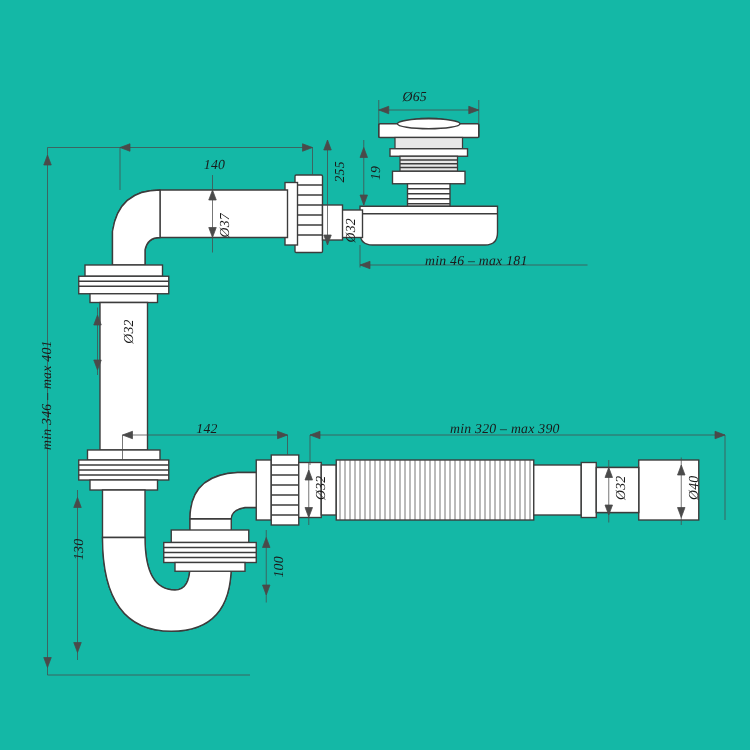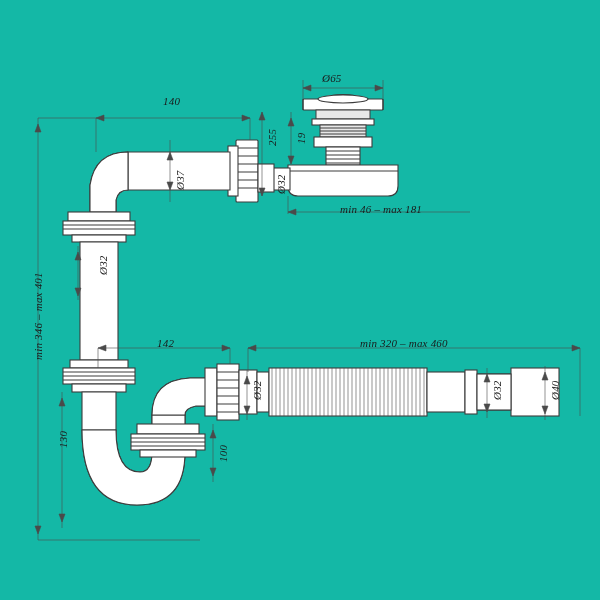--- a/index.html
+++ b/index.html
@@ -211,39 +211,39 @@
       <path d="M213 424 L213 482"></path>
       <polygon class="arrow" points="213,430 210,438 216,438"></polygon>
       <polygon class="arrow" points="213,476 210,468 216,468"></polygon>
 
       <path d="M303 96 L303 99 M383 96 L383 99"></path>
     </g>
   </svg>
 
   <div class="dim-label" style="left:322px; top:72px;">Ø65</div>
 
-  <div class="dim-label" style="left:163px; top:95px;text-align:right;">140</div>
+  <div class="dim-label" style="left:163px; top:126px;text-align:right;">140</div>
 
   <div class="dim-label rot90" style="left:266px; top:146px;">255</div>
 
   <div class="dim-label rot90" style="left:295px; top:144px;">19</div>
 
   <div class="dim-label rot90" style="left:174px; top:190px;">Ø37</div>
 
   <div class="dim-label rot90" style="left:275px; top:194px;">Ø32</div>
 
   <div class="dim-label" style="left:340px; top:203px;">min 46 – max 181</div>
 
   <div class="dim-label rot90" style="left:97px; top:275px;">Ø32</div>
 
   <div class="dim-label rot90" style="left:32px; top:360px;">min 346 – max 401</div>
 
   <div class="dim-label" style="left:157px; top:337px;">142</div>
 
-  <div class="dim-label" style="left:360px; top:337px;">min 320 – max 460</div>
+  <div class="dim-label" style="left:360px; top:337px;">min 320 – max 390</div>
 
   <div class="dim-label rot90" style="left:251px; top:400px;">Ø32</div>
 
   <div class="dim-label rot90" style="left:491px; top:400px;">Ø32</div>
 
   <div class="dim-label rot90" style="left:549px; top:400px;">Ø40</div>
 
   <div class="dim-label rot90" style="left:57px; top:448px;">130</div>
 
   <div class="dim-label rot90" style="left:217px; top:462px;">100</div>

